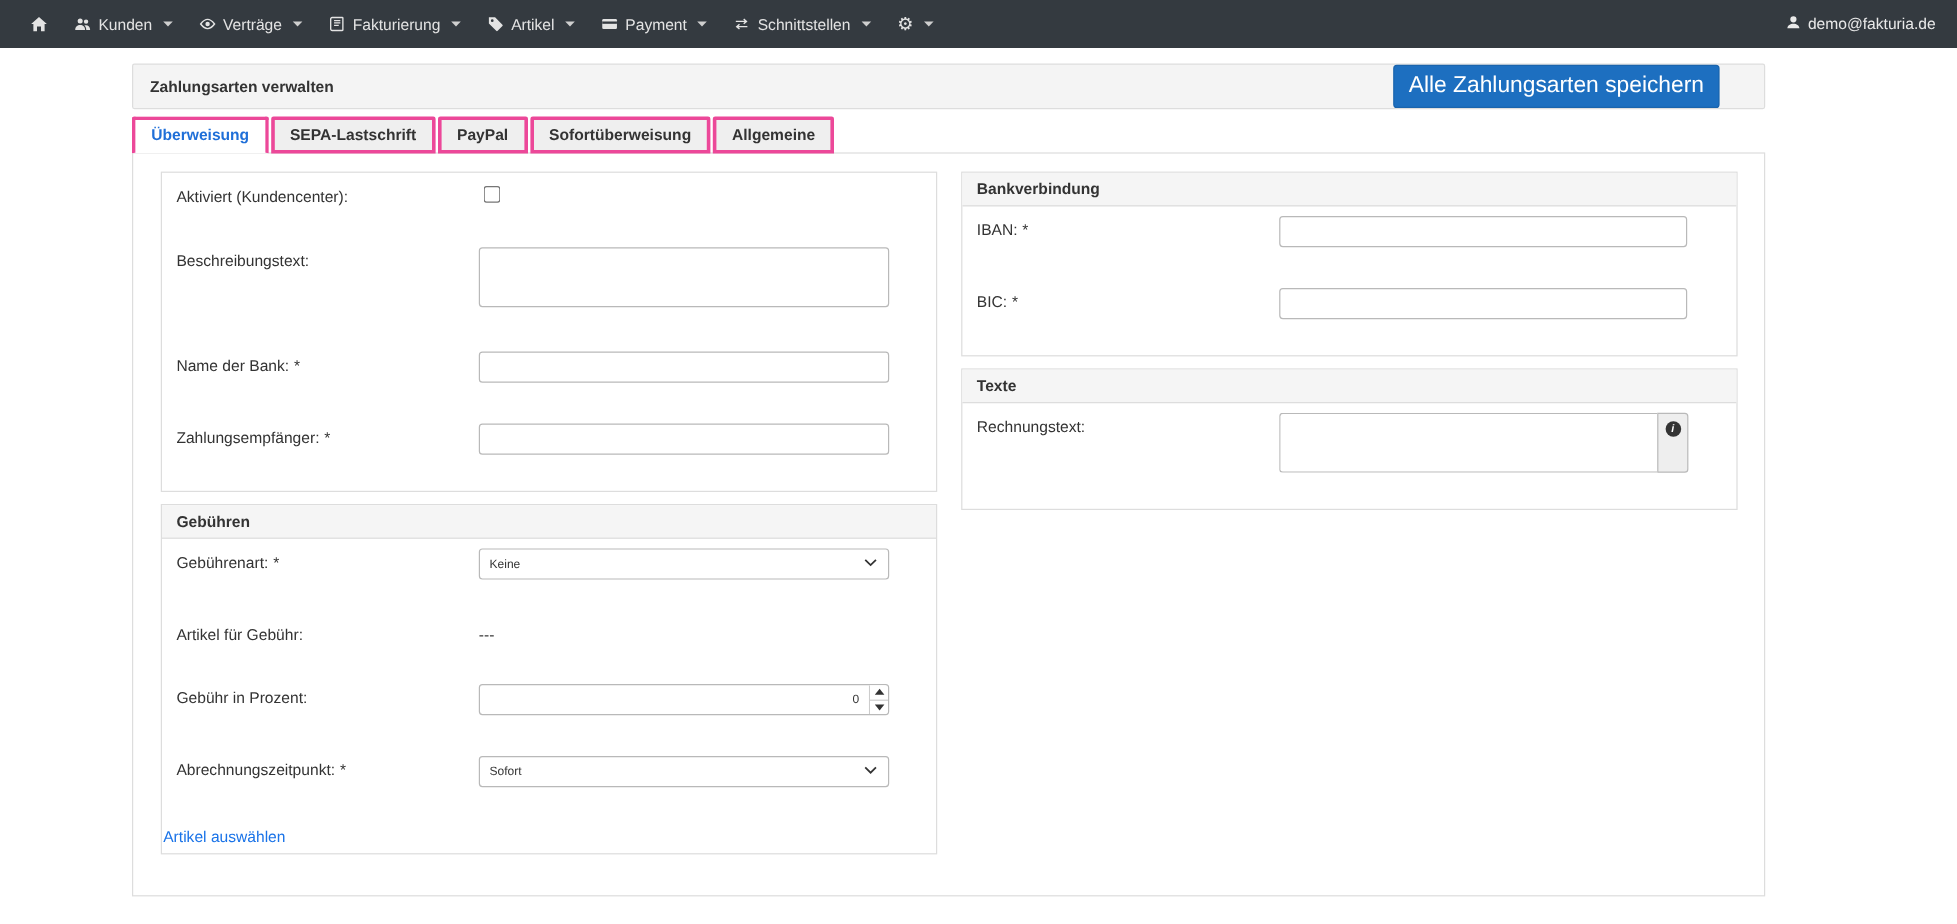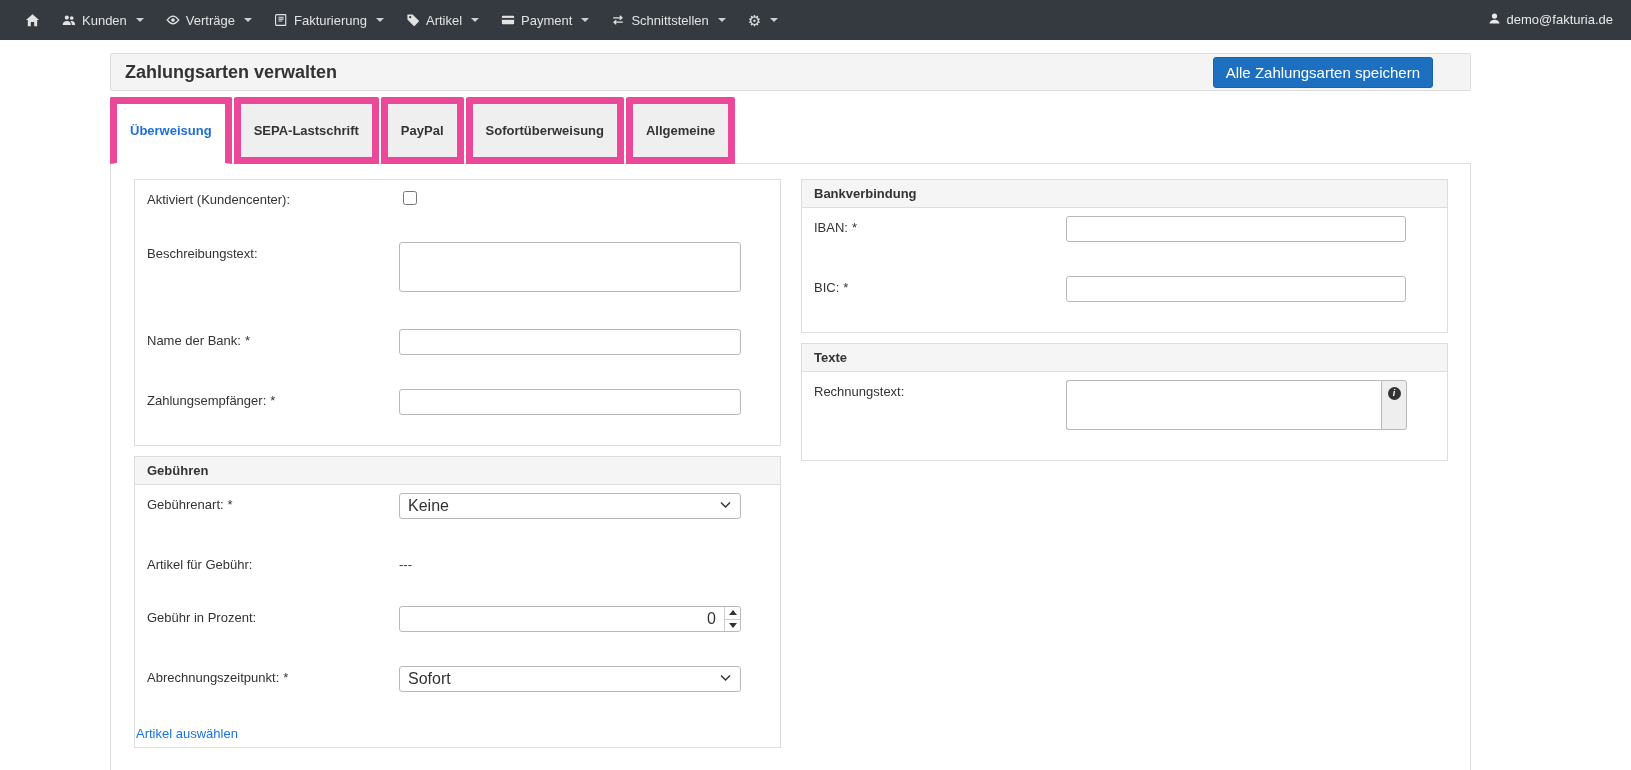--- a/index.html
+++ b/index.html
@@ -58,38 +58,38 @@
   .card-header {
     background:#f4f4f4;
     border:1px solid #ddd;
     border-radius:2px;
     height:38px;
     display:flex;
     align-items:center;
     justify-content:space-between;
     padding:0 14px;
   }
-  .page-title { font-weight:bold; font-size:18px; }
+  .page-title { font-weight:bold; font-size:13px; }
   .btn-primary {
     background:#1d6fc0;
     color:#fff;
     border:1px solid #1a64ad;
     border-radius:3px;
     padding:6px 12px;
-    font-size:15px;
+    font-size:19px;
     font-family:"Liberation Sans",sans-serif;
     margin-right:23px;
     cursor:pointer;
   }
 
   
   .tabs { display:flex; margin-top:6px; position:relative; z-index:2; }
   .tab {
-    padding:19px 13px;
-    border:7px solid #ec4899;
+    padding:5px 13px;
+    border:3px solid #ec4899;
     background:#efefef;
     font-weight:600;
     margin-right:2px;
     margin-bottom:-1px;
     cursor:pointer;
     color:#333;
     border-radius:2px 2px 0 0;
   }
   .tab.active {
     background:#fff;
@@ -122,21 +122,21 @@
   .form-row { display:flex; align-items:flex-start; margin-bottom:34px; }
   .form-row:last-of-type { margin-bottom:0; }
   .form-label { width:252px; flex:none; padding-top:4px; color:#333; }
   .req { margin-left:4px; }
 
   .text-input, .select-box, textarea.area {
     border:1px solid #b9b9b9;
     border-radius:3px;
     background:#fff;
     font-family:"Liberation Sans",sans-serif;
-    font-size:16px;
+    font-size:10px;
     color:#333;
   }
   .text-input { height:26px; width:342px; padding:3px 8px; }
   .text-input.narrow { width:340px; }
   textarea.area { width:342px; height:50px; padding:4px 8px; resize:none; }
 
   .select-box {
     width:342px; height:26px;
     display:flex; align-items:center; justify-content:space-between;
     padding:0 8px;

